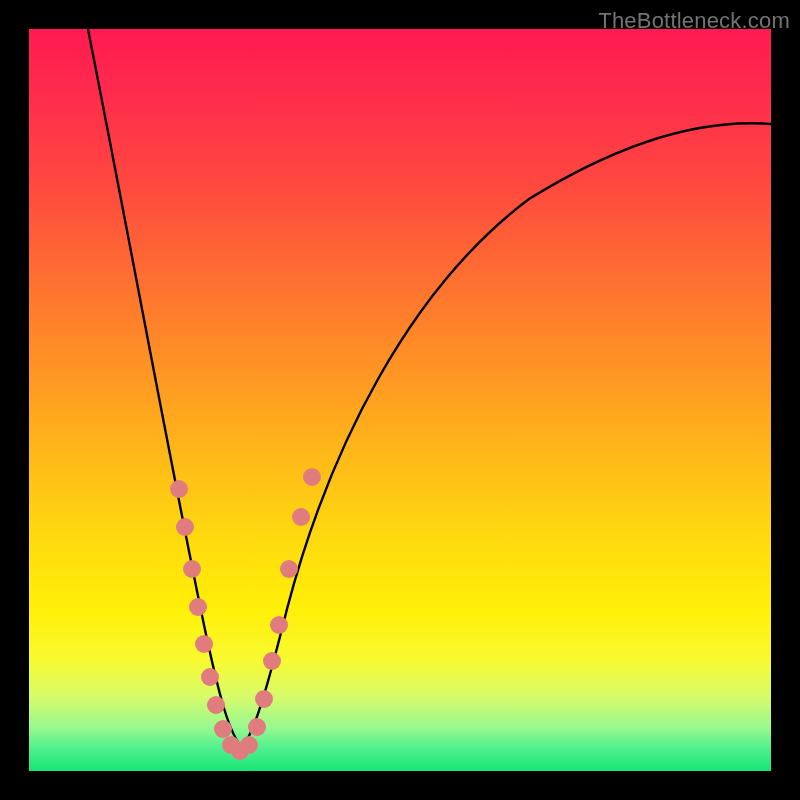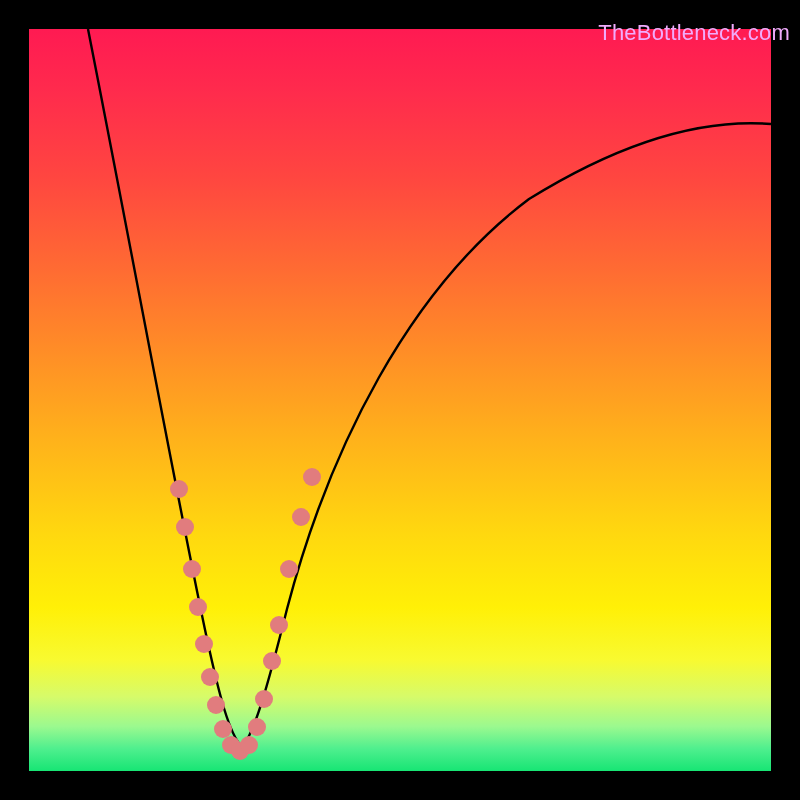--- a/index.html
+++ b/index.html
@@ -39,23 +39,23 @@
       #fff007 78%,
       #f8fa30 85%,
       #d6fb6a 90%,
       #9bf98f 94%,
       #4fef8e 97%,
       #17e574 100%
     );
   }
   .watermark {
     position: absolute;
-    top: 20px;
+    top: 8px;
     right: 10px;
-    color: #f0abfc;
+    color: #737373;
     font-size: 22px;
     letter-spacing: 0.2px;
     font-weight: 500;
   }
   svg.curve {
     position: absolute;
     inset: 0;
   }
   .dot {
     fill: #e17c7e;

